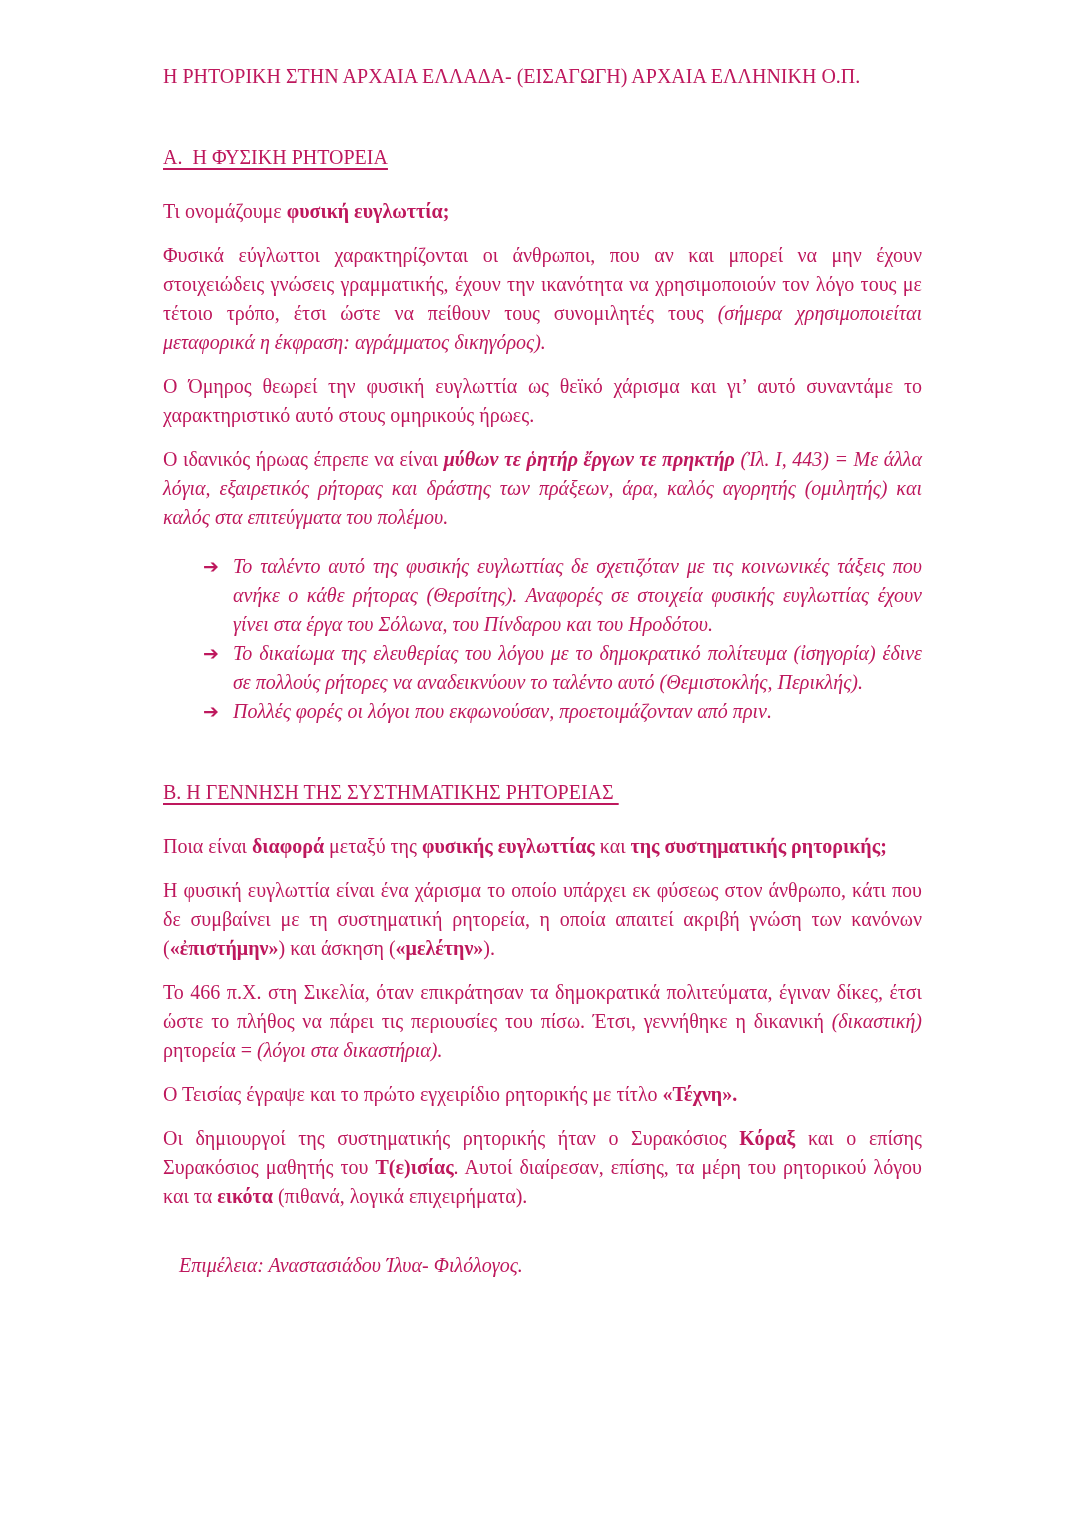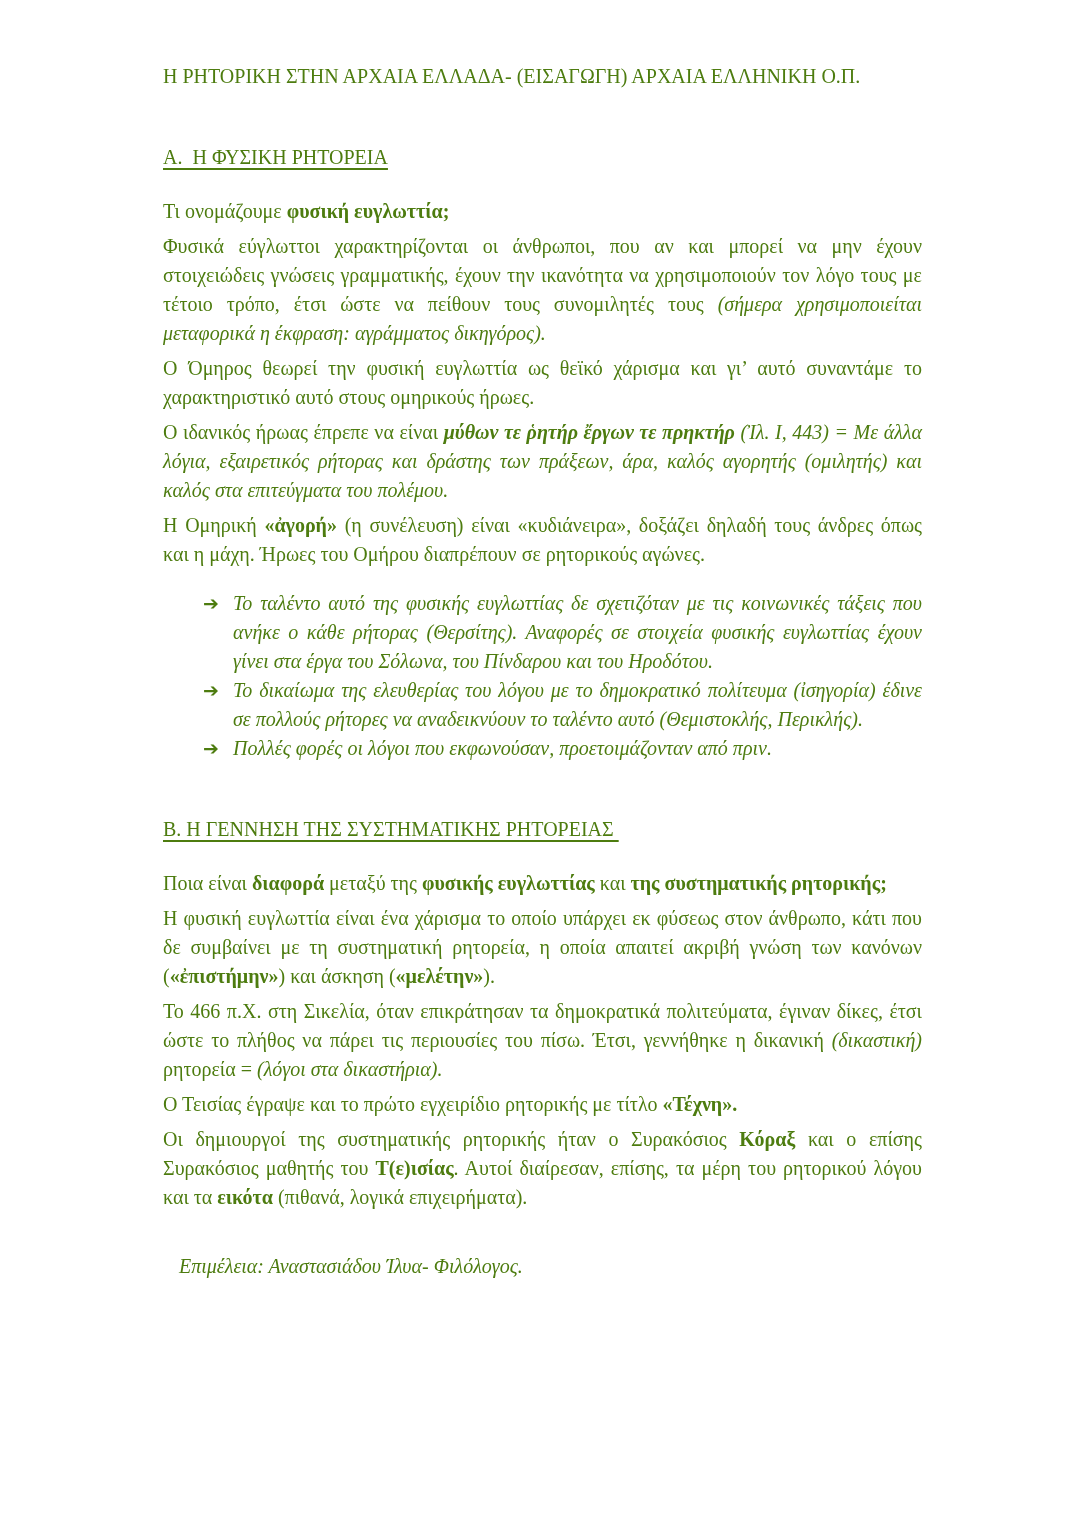--- a/index.html
+++ b/index.html
@@ -7,41 +7,41 @@
     padding: 0;
     background: #ffffff;
   }
   .page {
     position: relative;
     width: 1080px;
     height: 1527px;
     box-sizing: border-box;
     padding: 62px 158px 0 163px;
     background: #ffffff;
-    color: #4d7c0f;
+    color: #be185d;
     font-family: "Liberation Serif", "DejaVu Serif", serif;
     font-size: 20px;
     line-height: 29px;
     overflow: hidden;
   }
   .title {
     margin: 0 0 18px 0;
     white-space: pre-wrap;
   }
   .heading {
     margin: 52px 0 25px 0;
     white-space: pre-wrap;
   }
   .heading .u {
     text-decoration: underline;
     text-underline-offset: 4px;
     text-align: center;
   }
   .para {
-    margin: 6px 0 0 0;
+    margin: 15px 0 0 0;
     text-align: justify;
   }
   .b  { font-weight: bold; }
   .i  { font-style: italic; }
   .bi { font-weight: bold; font-style: italic; }
   .bullet-list {
     margin: 20px 0 0 0;
   }
   .bullet-item {
     display: flex;
@@ -70,21 +70,20 @@
 
 <div class="page">
   <div class="title">Η ΡΗΤΟΡΙΚΗ ΣΤΗΝ ΑΡΧΑΙΑ ΕΛΛΑΔΑ- (ΕΙΣΑΓΩΓΗ) ΑΡΧΑΙΑ ΕΛΛΗΝΙΚΗ Ο.Π.</div>
 
   <div id="doc-body">
       <div class="heading"><span class="u">Α.  Η ΦΥΣΙΚΗ ΡΗΤΟΡΕΙΑ</span></div>
       <p class="para"><span class="">Τι ονομάζουμε </span><span class="b">φυσική ευγλωττία;</span></p>
       <p class="para"><span class="">Φυσικά εύγλωττοι χαρακτηρίζονται οι άνθρωποι, που αν και μπορεί να μην έχουν στοιχειώδεις γνώσεις γραμματικής, έχουν την ικανότητα να χρησιμοποιούν  τον λόγο τους με τέτοιο τρόπο, έτσι ώστε να πείθουν τους συνομιλητές τους </span><span class="i">(σήμερα χρησιμοποιείται μεταφορικά η έκφραση:  αγράμματος δικηγόρος).</span></p>
       <p class="para"><span class="">Ο Όμηρος θεωρεί την φυσική ευγλωττία ως θεϊκό χάρισμα και γι’ αυτό συναντάμε το χαρακτηριστικό αυτό στους ομηρικούς ήρωες.</span></p>
       <p class="para"><span class="">Ο ιδανικός ήρωας έπρεπε να είναι  </span><span class="bi">μύθων τε ῥητήρ ἔργων τε πρηκτήρ </span><span class="i">(Ἰλ. Ι, 443) = Με άλλα λόγια, εξαιρετικός ρήτορας και δράστης των πράξεων, άρα, καλός αγορητής (ομιλητής) και καλός στα επιτεύγματα του πολέμου.</span></p>
-      <p class="para"><span class="">Η Ομηρική </span><span class="b">«ἀγορή»</span><span class=""> (η συνέλευση) είναι «κυδιάνειρα», δοξάζει δηλαδή τους άνδρες όπως και η μάχη. Ήρωες του Ομήρου διαπρέπουν σε ρητορικούς αγώνες.</span></p>
       <div class="bullet-list">
         <div class="bullet-item">
           <span class="arrow">➔</span>
           <span class="bullet-text"><span class="">Το ταλέντο αυτό της φυσικής ευγλωττίας δε σχετιζόταν με τις κοινωνικές τάξεις που ανήκε ο κάθε ρήτορας (Θερσίτης). Αναφορές σε στοιχεία φυσικής ευγλωττίας έχουν γίνει στα έργα του Σόλωνα, του Πίνδαρου και του Ηροδότου.</span></span>
         </div>
         <div class="bullet-item">
           <span class="arrow">➔</span>
           <span class="bullet-text"><span class="">Το δικαίωμα της ελευθερίας του λόγου με το δημοκρατικό πολίτευμα (ἰσηγορία) έδινε σε πολλούς ρήτορες να αναδεικνύουν το ταλέντο αυτό (Θεμιστοκλής, Περικλής).</span></span>
         </div>
         <div class="bullet-item">

